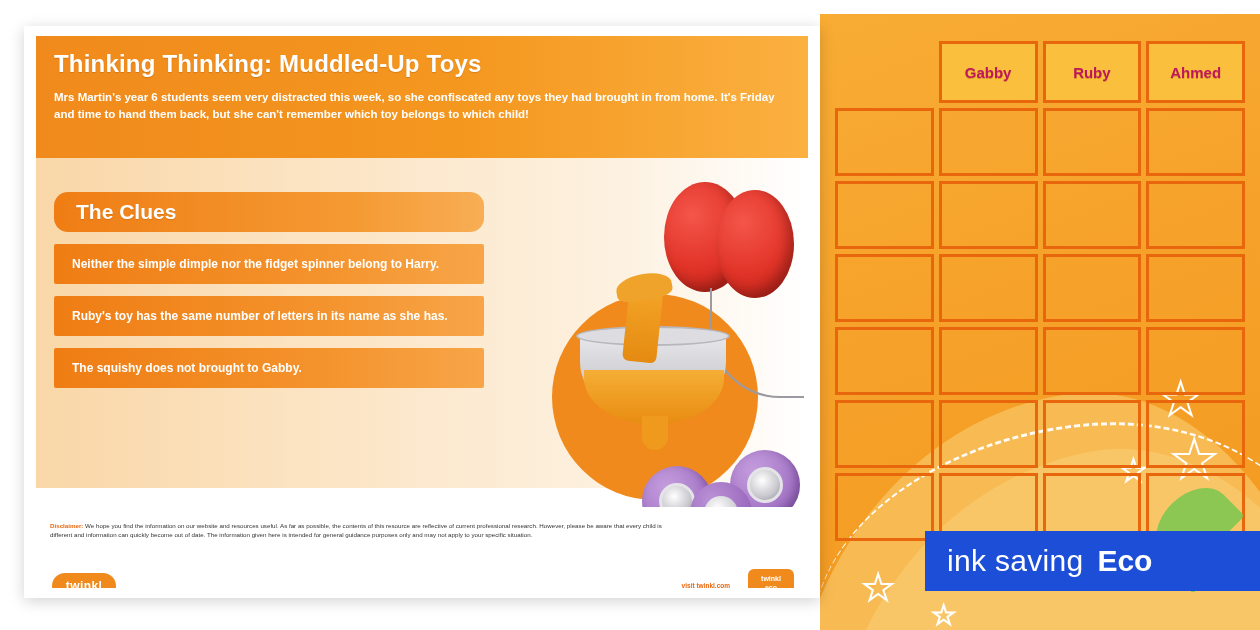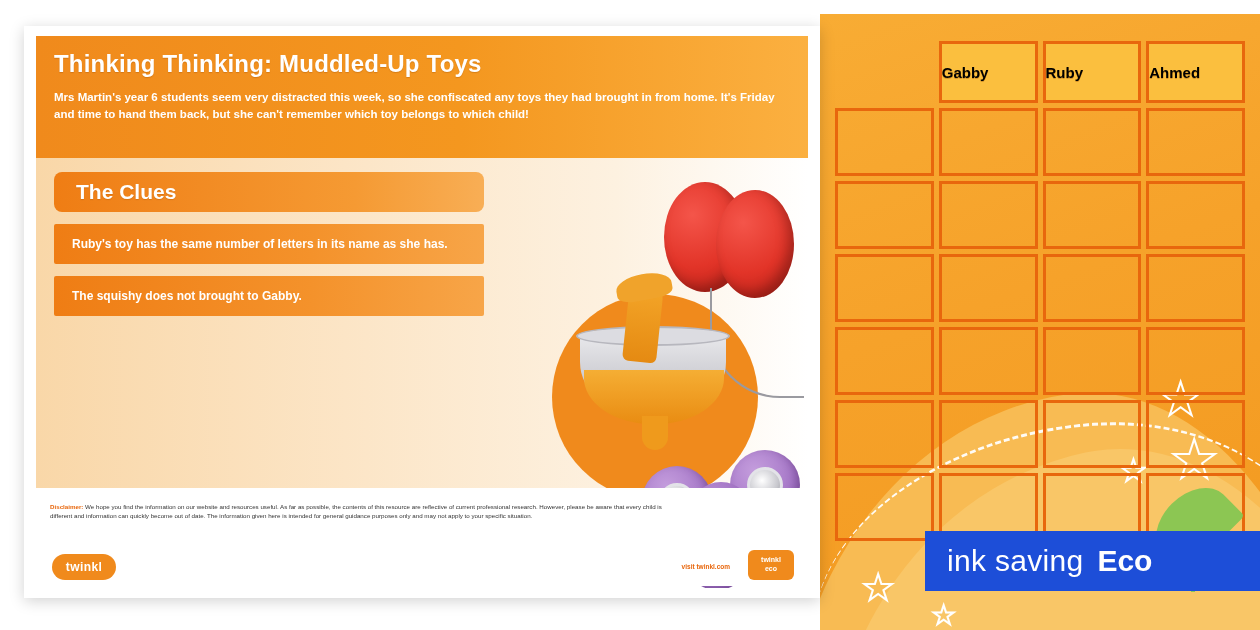--- a/index.html
+++ b/index.html
@@ -92,23 +92,23 @@
   .grid-table td {
     border: 3px solid #e8670d;
     background: transparent;
     width: 25%;
     height: 62px;
     padding: 0;
   }
   .grid-table td.hdr {
     background: #fbbf3e;
     border: 3px solid #e8670d;
-    text-align: left;
+    text-align: center;
     vertical-align: middle;
-    color: #000000;
+    color: #be185d;
     font-weight: bold;
     font-size: 15px;
     height: 38px;
     text-shadow: 0 1px 0 rgba(150,70,0,.35);
   }
   .grid-table td.blank-corner {
     border: none;
     background: transparent;
   }
 
@@ -221,22 +221,23 @@
     width: 430px;
     height: 40px;
     background: linear-gradient(90deg, #ef7d14 0%, #f59a33 70%, #f8ae55 100%);
     display: flex;
     align-items: center;
     padding-left: 22px;
     box-sizing: border-box;
     color: #ffffff;
     font-size: 21px;
     font-weight: bold;
-    border-radius: 8px;
+    border-radius: 14px;
     text-shadow: 0 1px 1px rgba(160,80,0,.3);
+    margin-top: 20px;
   }
   .clue {
     margin-top: 12px;
     width: 430px;
     height: 40px;
     background: linear-gradient(90deg, #ef7d14 0%, #f4922b 60%, #f7a548 100%);
     display: flex;
     align-items: center;
     padding: 0 14px 0 18px;
     box-sizing: border-box;
@@ -387,20 +388,21 @@
     background: radial-gradient(circle at 40% 35%, #ffffff 0%, #cfcfd5 60%, #9a9aa2 100%);
   }
 
   
   .footer {
     position: relative;
     height: 98px;
     background: #ffffff;
     padding: 8px 14px 0 14px;
     box-sizing: border-box;
+    margin-top: 19px;
   }
   .disclaimer {
     font-size: 6.2px;
     line-height: 1.5;
     color: #333333;
     max-width: 620px;
   }
   .disclaimer b { color: #e8670d; }
   .twinkl-logo {
     position: absolute;
@@ -522,20 +524,21 @@
     <div class="sheet-inner">
 
       <div class="header-band">
         <h1 class="title">Thinking Thinking: Muddled-Up Toys</h1>
         <p class="intro">Mrs Martin's year 6 students seem very distracted this week, so she confiscated any toys they had brought in from home. It's Friday and time to hand them back, but she can't remember which toy belongs to which child!</p>
       </div>
 
       <div class="clues-area">
         <div class="clues-title-bar">The Clues</div>
 
+        <div class="clue">Neither the simple dimple nor the fidget spinner belong to Harry.</div>
         <div class="clue">Ruby's toy has the same number of letters in its name as she has.</div>
         <div class="clue">The squishy does not brought to Gabby.</div>
 
         <div class="art">
           <div class="circle-bg"></div>
           <div class="yoyo-a"></div>
           <div class="yoyo-b"></div>
           <div class="yoyo-string"></div>
           <div class="bowl"></div>
           <div class="bowl-rim"></div>

